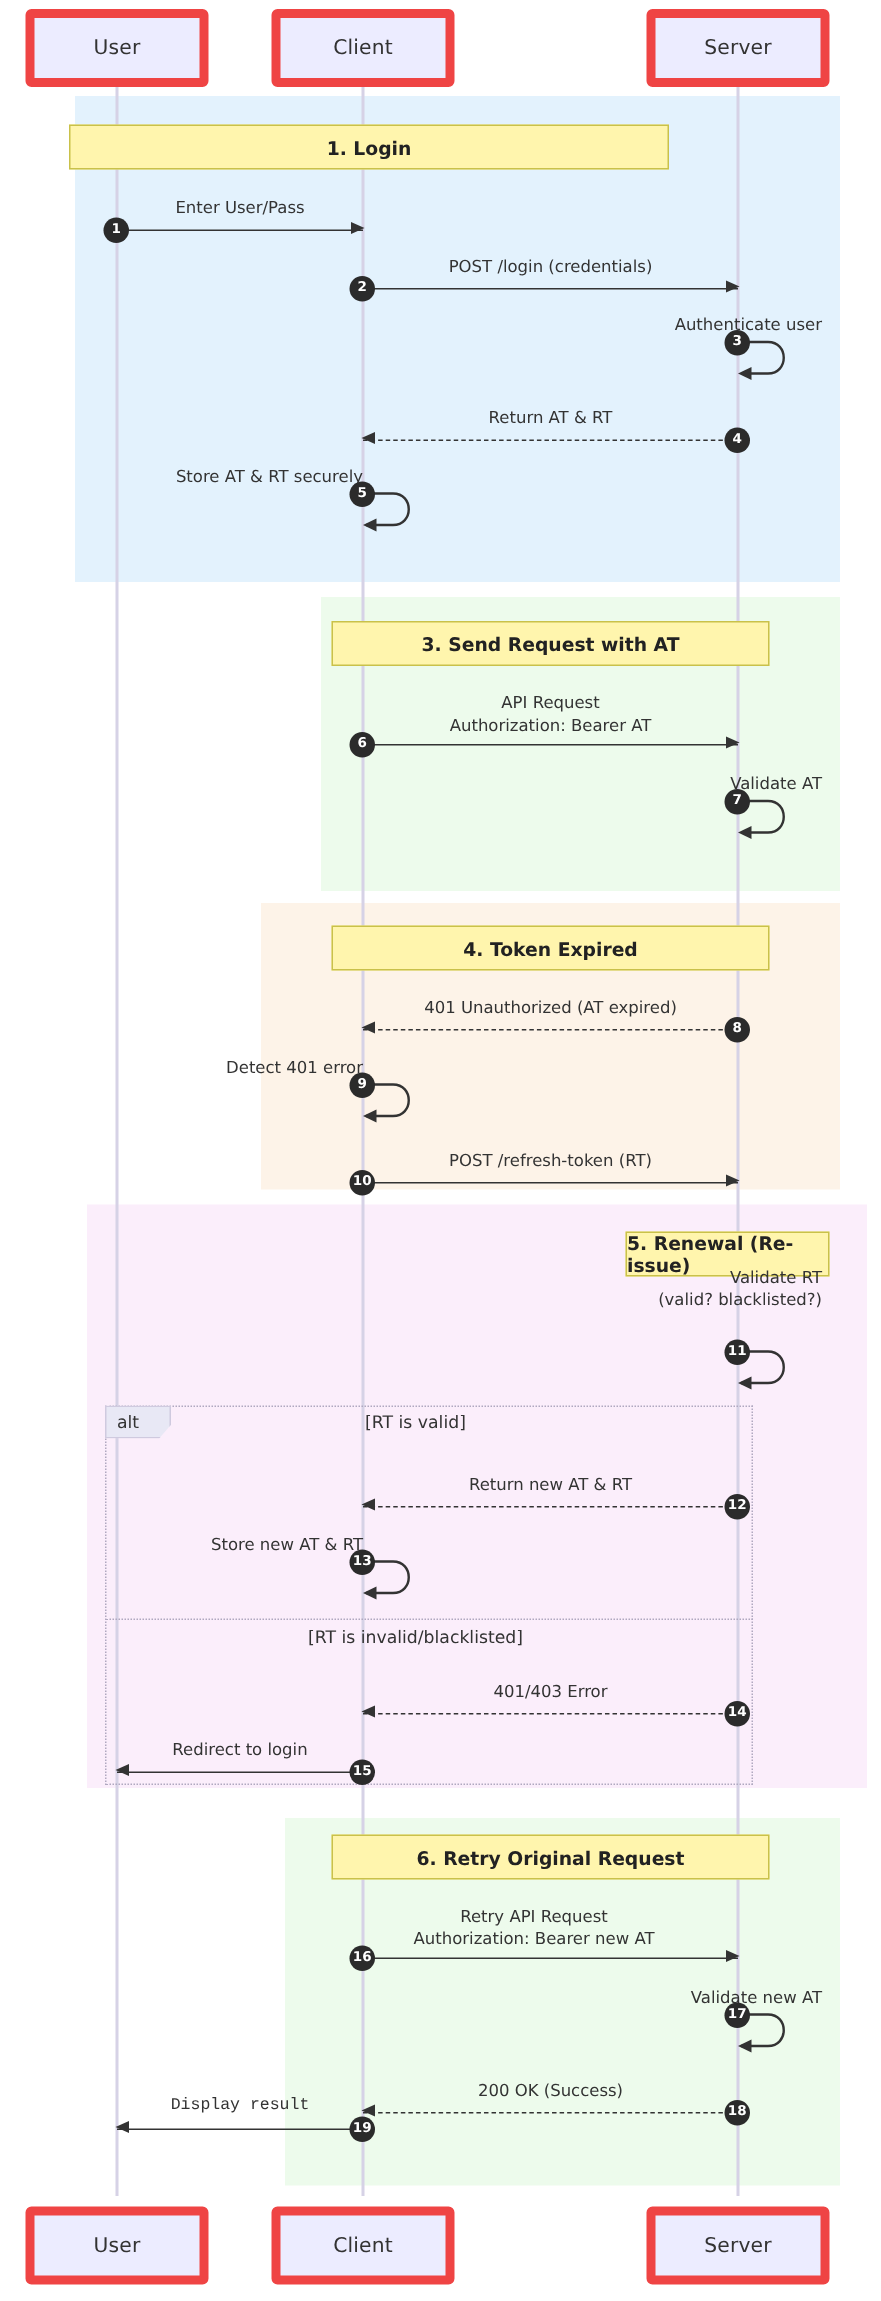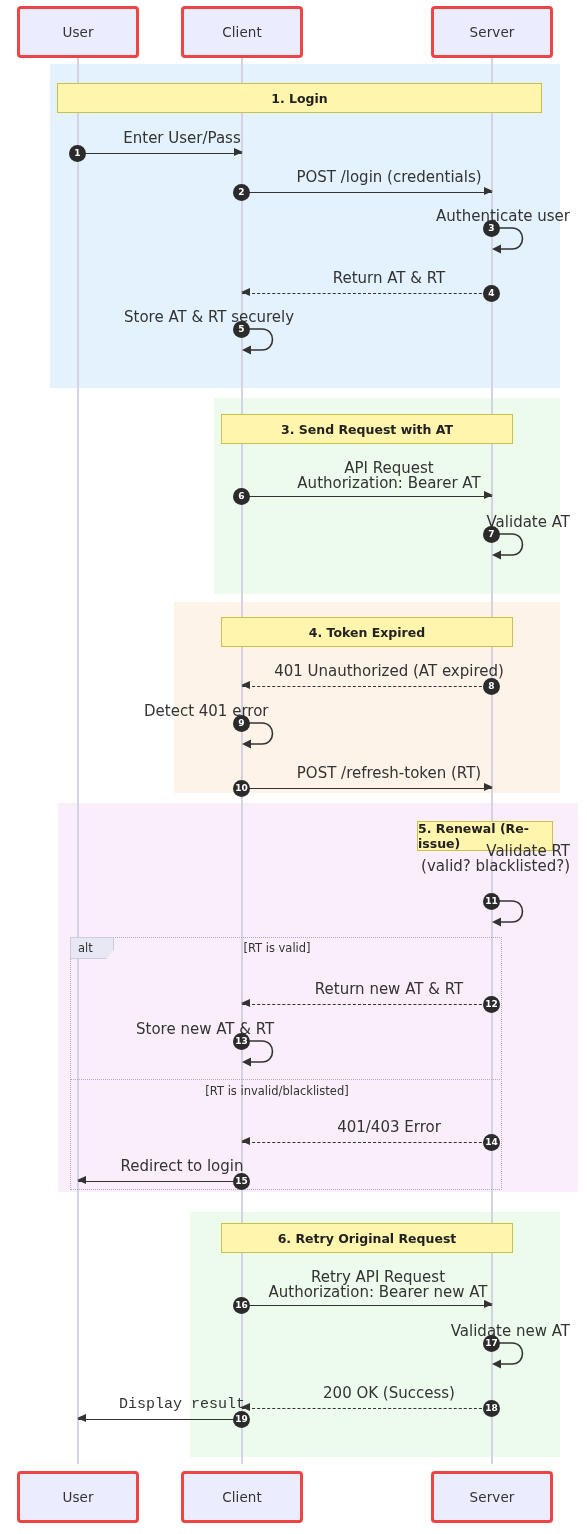--- a/index.html
+++ b/index.html
@@ -14,21 +14,21 @@
     overflow:hidden;
     background:#ffffff;
   }
   
   .rect-band{position:absolute;box-sizing:border-box;}
   
   .actor-box{
     position:absolute;
     box-sizing:border-box;
     background:#ECECFF;
-    border:3px solid #ef4444;
+    border:6px solid #ef4444;
     border-radius:4px;
     display:flex;
     align-items:center;
     justify-content:center;
     font-size:13.5px;
     color:#333333;
     letter-spacing:.1px;
   }
   
   .lifeline{
@@ -69,26 +69,25 @@
   .msg.to-right .head{
     right:-1px;
     border-left:9px solid #333333;
   }
   .msg.to-left .head{
     left:-1px;
     border-right:9px solid #333333;
   }
   .msg-label{
     position:absolute;
-    font-size:15px;
+    font-size:11px;
     color:#333333;
     text-align:center;
     white-space:pre;
     line-height:15px;
-    margin-left:22px;
   }
   
   .selfloop{position:absolute;}
   .selfloop svg{display:block;overflow:visible;}
   
   .seqnum{
     position:absolute;
     width:17px;height:17px;
     border-radius:50%;
     background:#2B2B2B;
@@ -149,21 +148,21 @@
   <div class="actor-box" style="left:17px;top:6px;width:122px;height:52px;">
     <span>User</span>
   </div>
   <div class="actor-box" style="left:181px;top:6px;width:122px;height:52px;">
     <span>Client</span>
   </div>
   <div class="actor-box" style="left:431px;top:6px;width:122px;height:52px;">
     <span>Server</span>
   </div>
 
-  <div class="sect-title" style="left:57px;top:83px;width:485px;height:30px;">
+  <div class="sect-title" style="left:46px;top:83px;width:400px;height:30px;">
     <span>1. Login</span>
   </div>
 
   <div class="msg-label" style="left:78px;top:131px;width:164px;">Enter User/Pass</div>
   <div class="msg to-right" style="left:78px;top:153px;width:164px;">
       <span class="line"></span>
       <span class="head"></span>
     </div>
   <div class="seqnum" style="left:69px;top:145px;">1</div>
 

